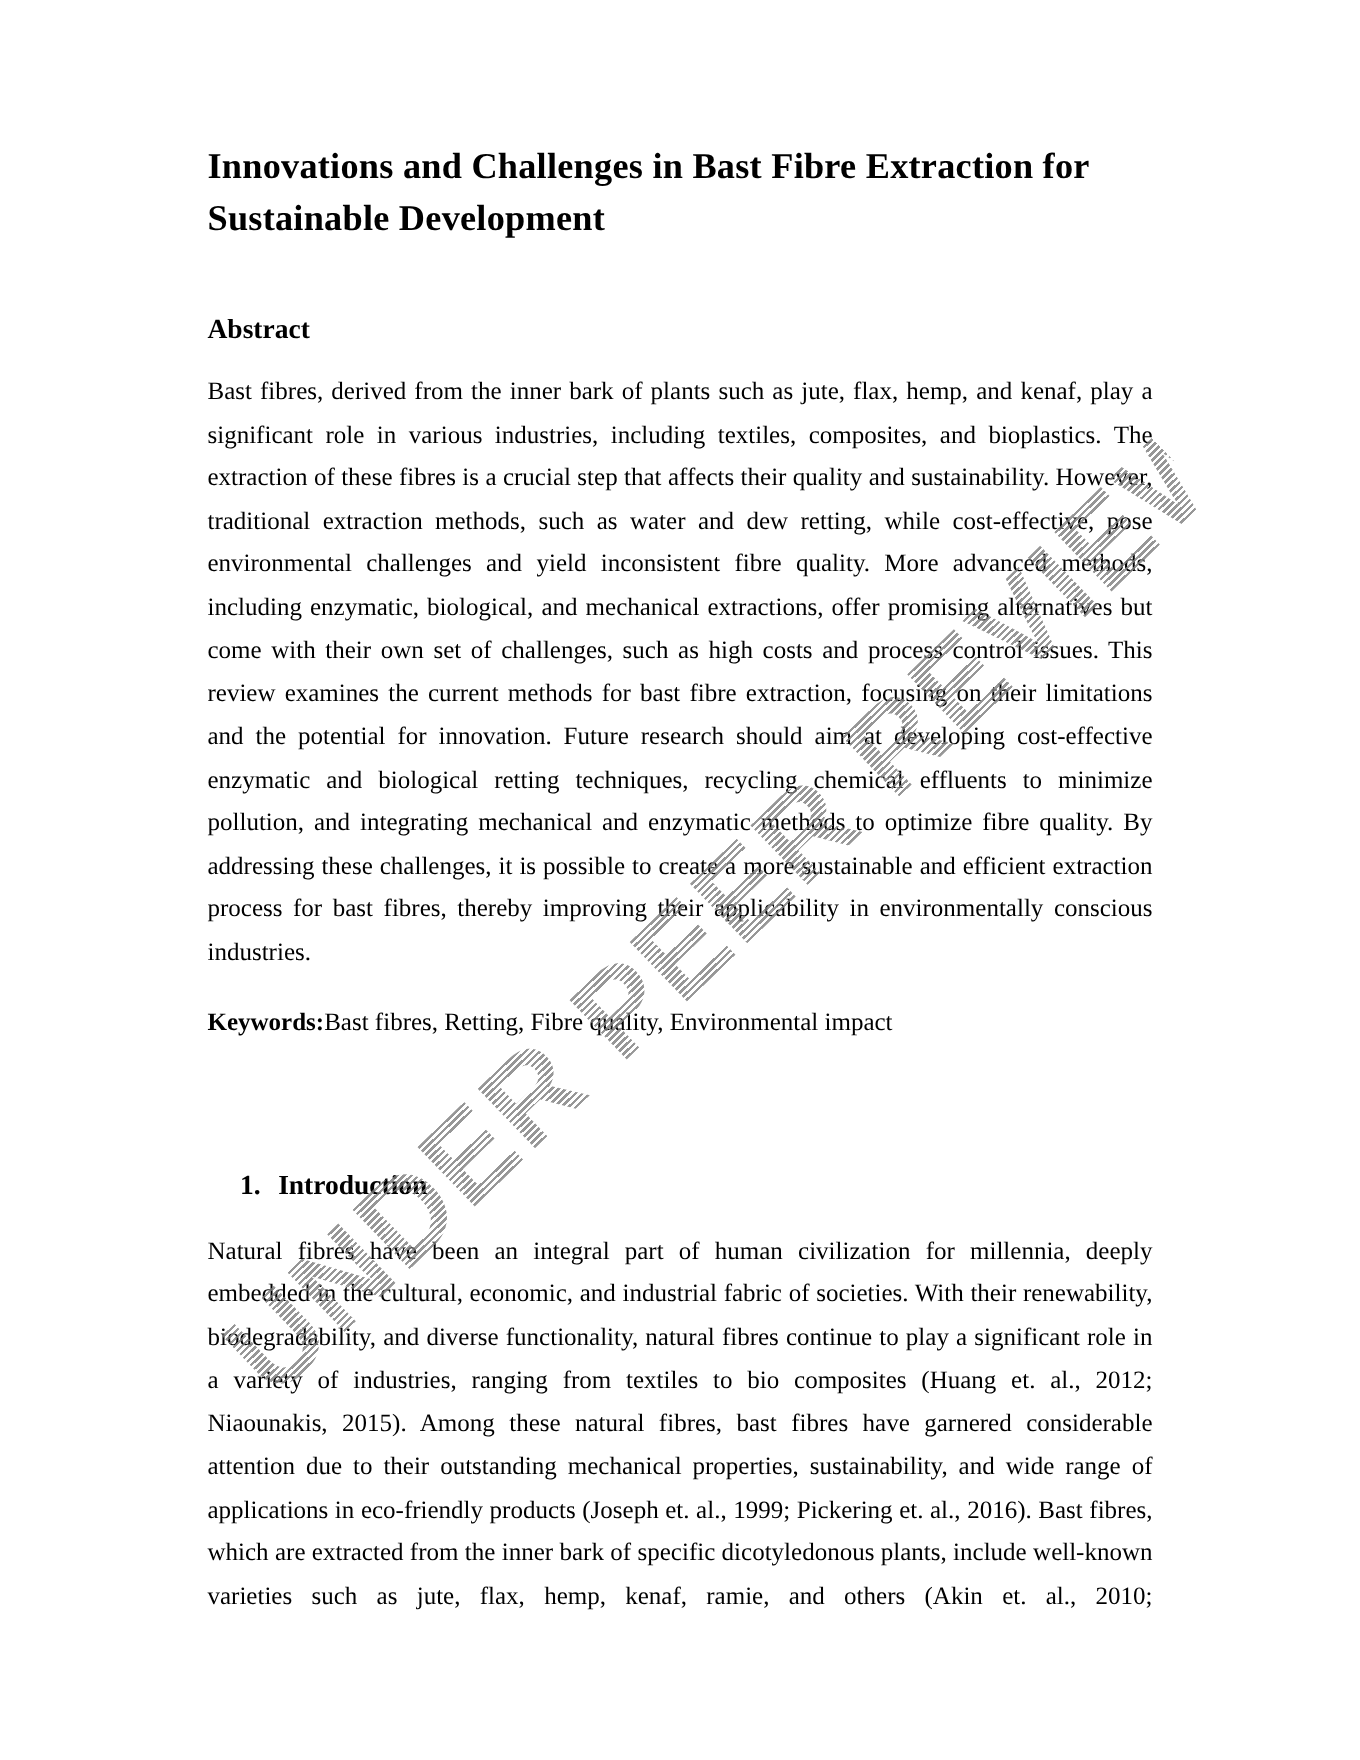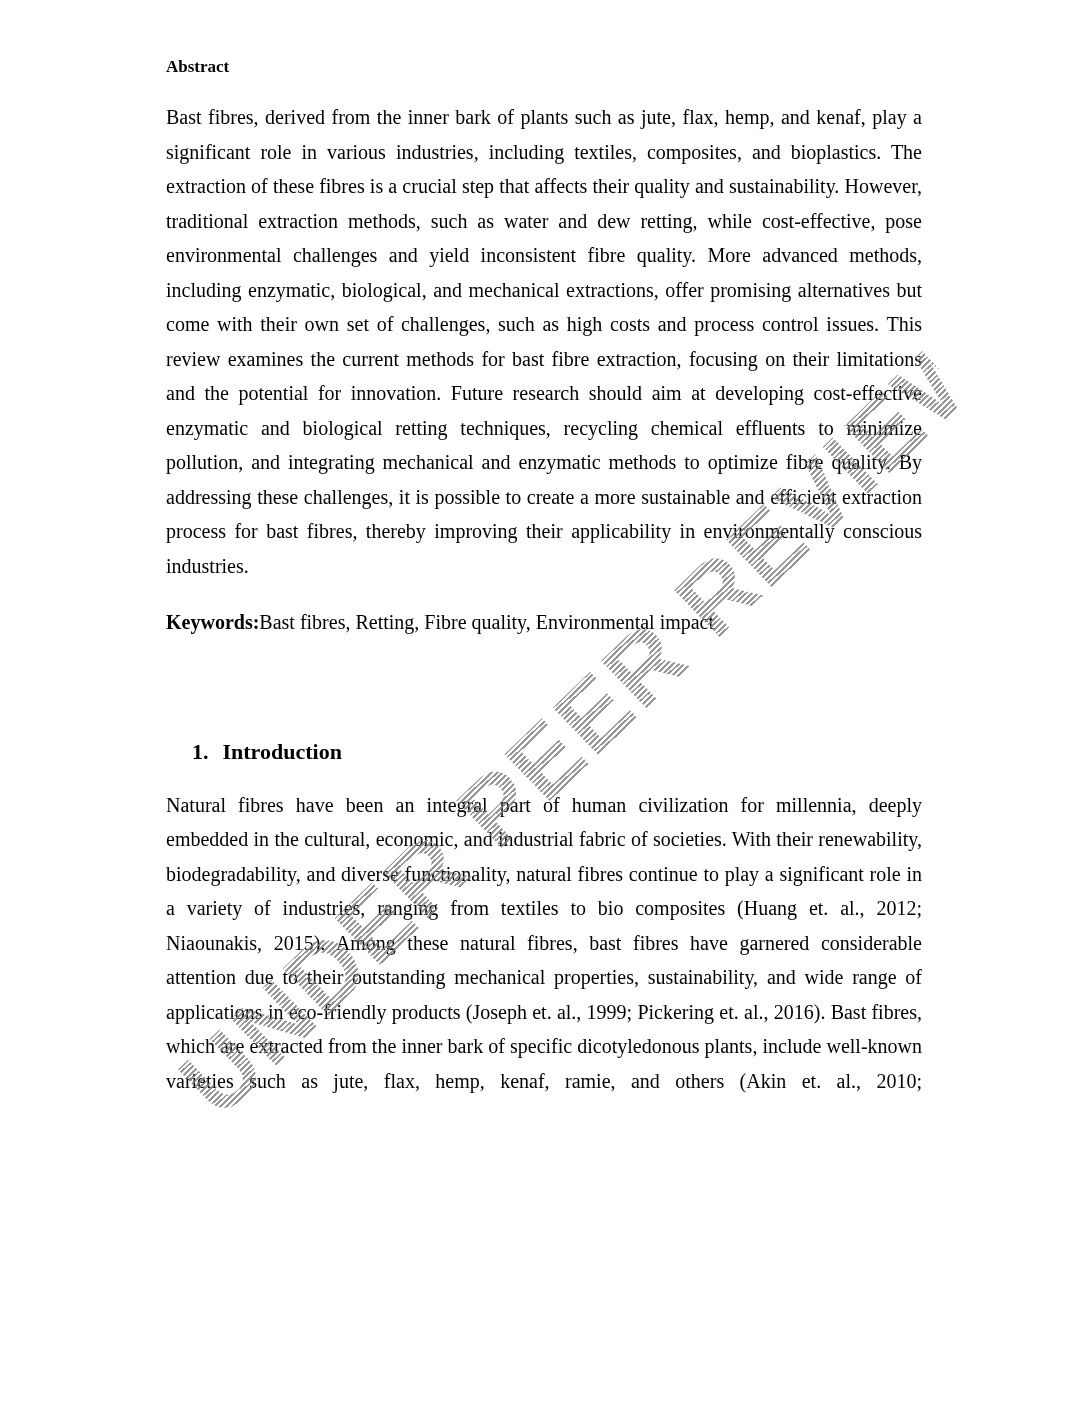--- a/index.html
+++ b/index.html
@@ -26,21 +26,21 @@
   .doc-title {
     margin: 112px 0 0 0;
     font-weight: bold;
     font-size: 29px;
     line-height: 42px;
     letter-spacing: 0.2px;
   }
   .abstract-heading {
     margin: 54px 0 0 0;
     font-weight: bold;
-    font-size: 17px;
+    font-size: 22px;
     line-height: 26px;
   }
   .body-paragraph {
     margin: 20px 0 0 0;
     font-size: 20px;
     line-height: 34.5px;
     text-align: justify;
   }
   .keywords-line {
     margin: 22px 0 0 0;
@@ -101,20 +101,21 @@
 </style>
 </head>
 <body>
 
 <div class="page">
 
   <div class="watermark">UNDER PEER REVIEW</div>
 
   <div class="content">
 
+    <h1 class="doc-title">Innovations and Challenges in Bast Fibre Extraction for Sustainable Development</h1>
 
     <h2 class="abstract-heading">Abstract</h2>
 
     <p class="body-paragraph">Bast fibres, derived from the inner bark of plants such as jute, flax, hemp, and kenaf, play a significant role in various industries, including textiles, composites, and bioplastics. The extraction of these fibres is a crucial step that affects their quality and sustainability. However, traditional extraction methods, such as water and dew retting, while cost-effective, pose environmental challenges and yield inconsistent fibre quality. More advanced methods, including enzymatic, biological, and mechanical extractions, offer promising alternatives but come with their own set of challenges, such as high costs and process control issues. This review examines the current methods for bast fibre extraction, focusing on their limitations and the potential for innovation. Future research should aim at developing cost-effective enzymatic and biological retting techniques, recycling chemical effluents to minimize pollution, and integrating mechanical and enzymatic methods to optimize fibre quality. By addressing these challenges, it is possible to create a more sustainable and efficient extraction process for bast fibres, thereby improving their applicability in environmentally conscious industries.</p>
 
     <p class="keywords-line">
       <span class="keywords-label">Keywords:</span><span>Bast fibres, Retting, Fibre quality, Environmental impact</span>
     </p>
 
     <h3 class="section-heading">

